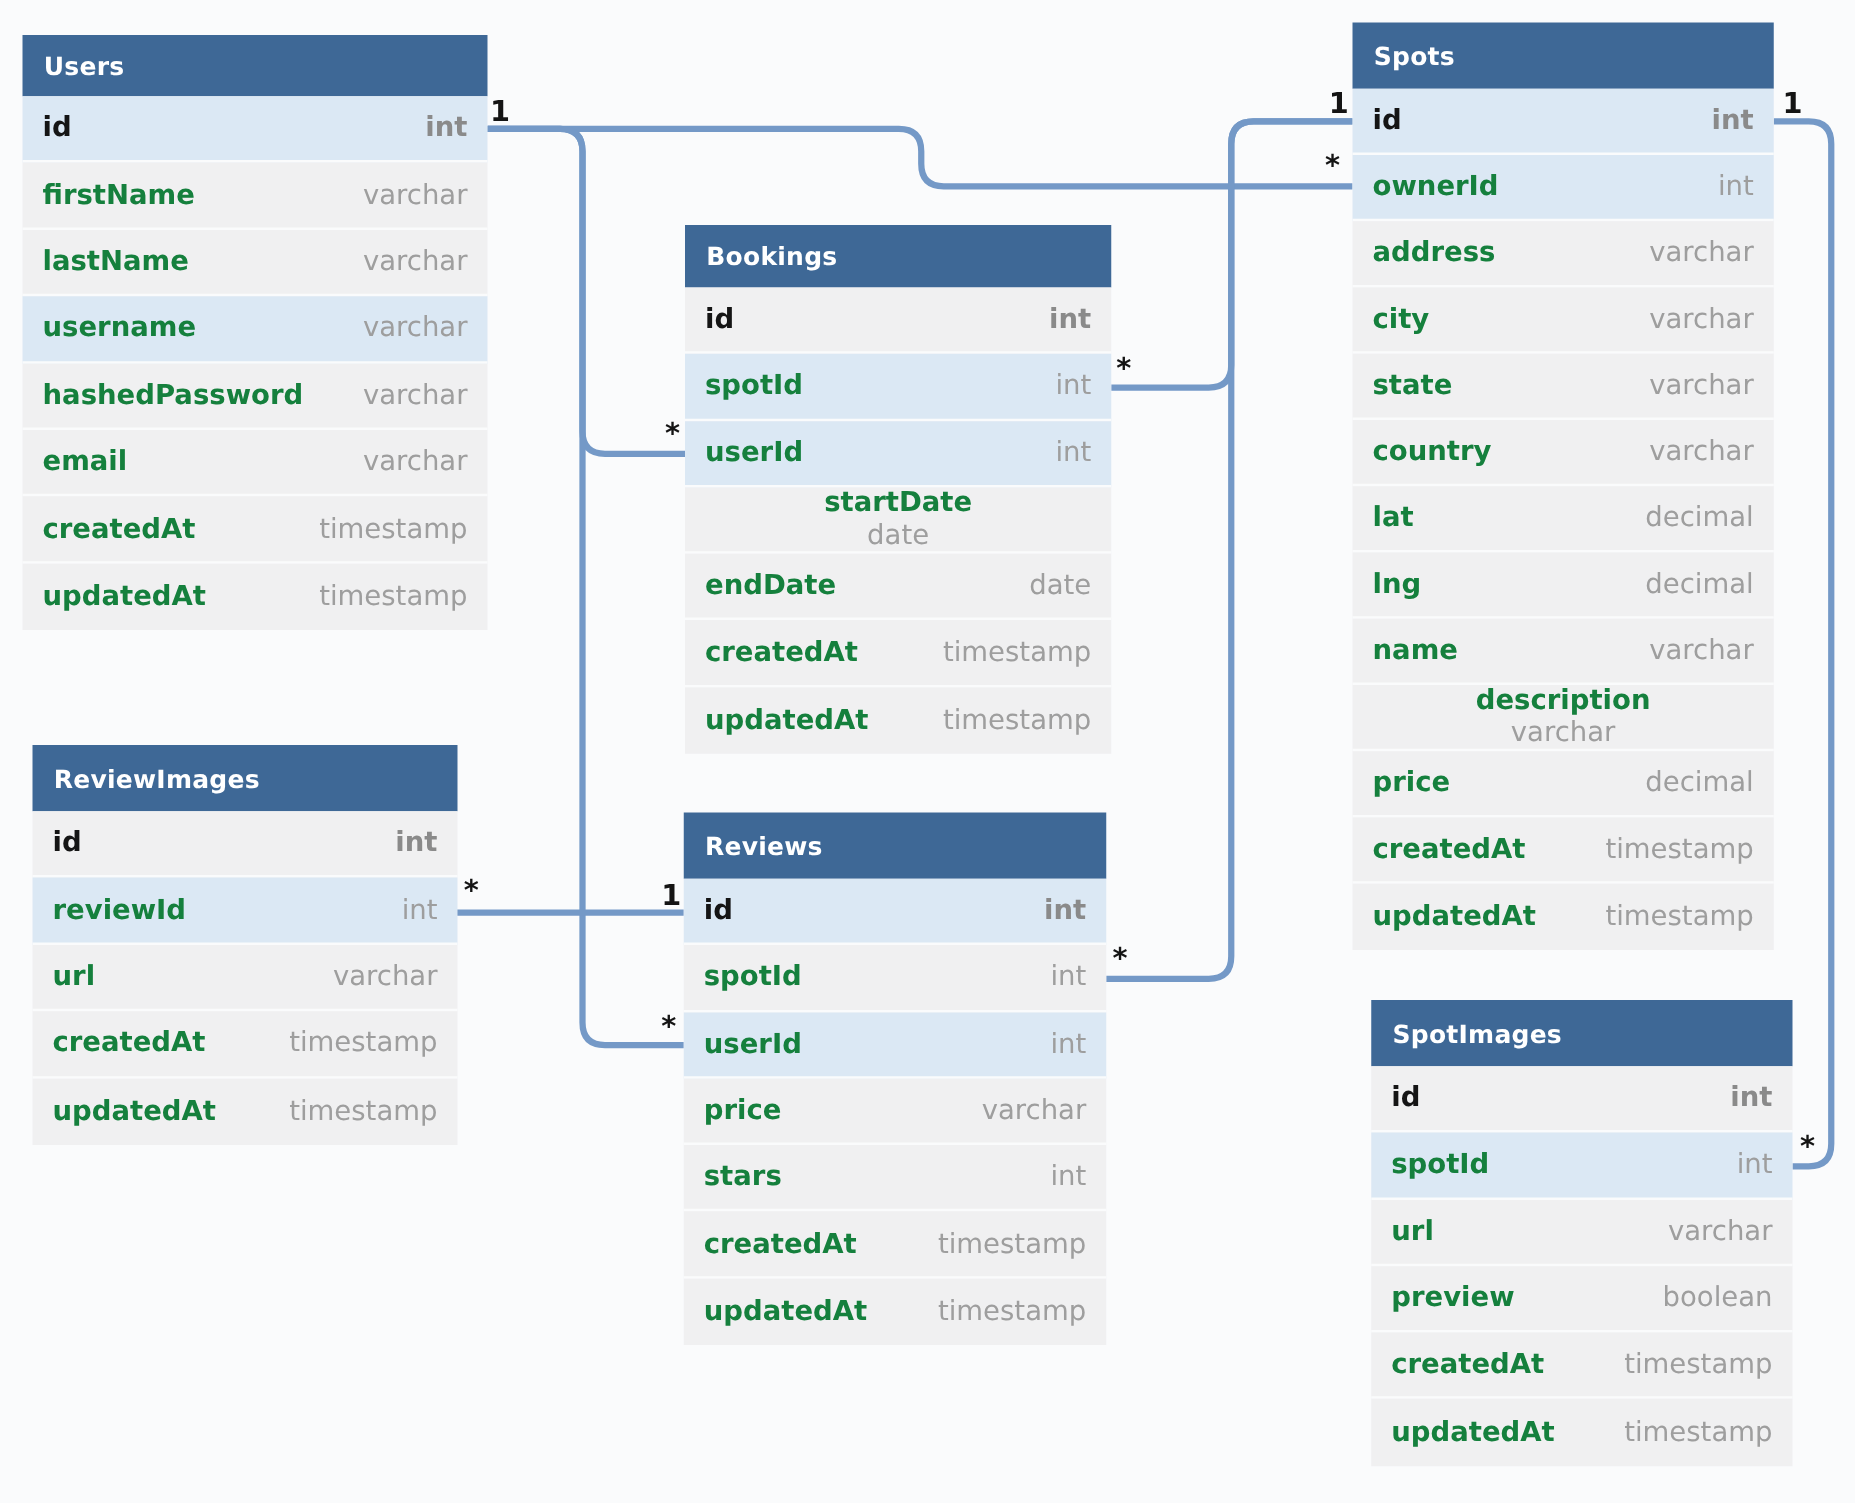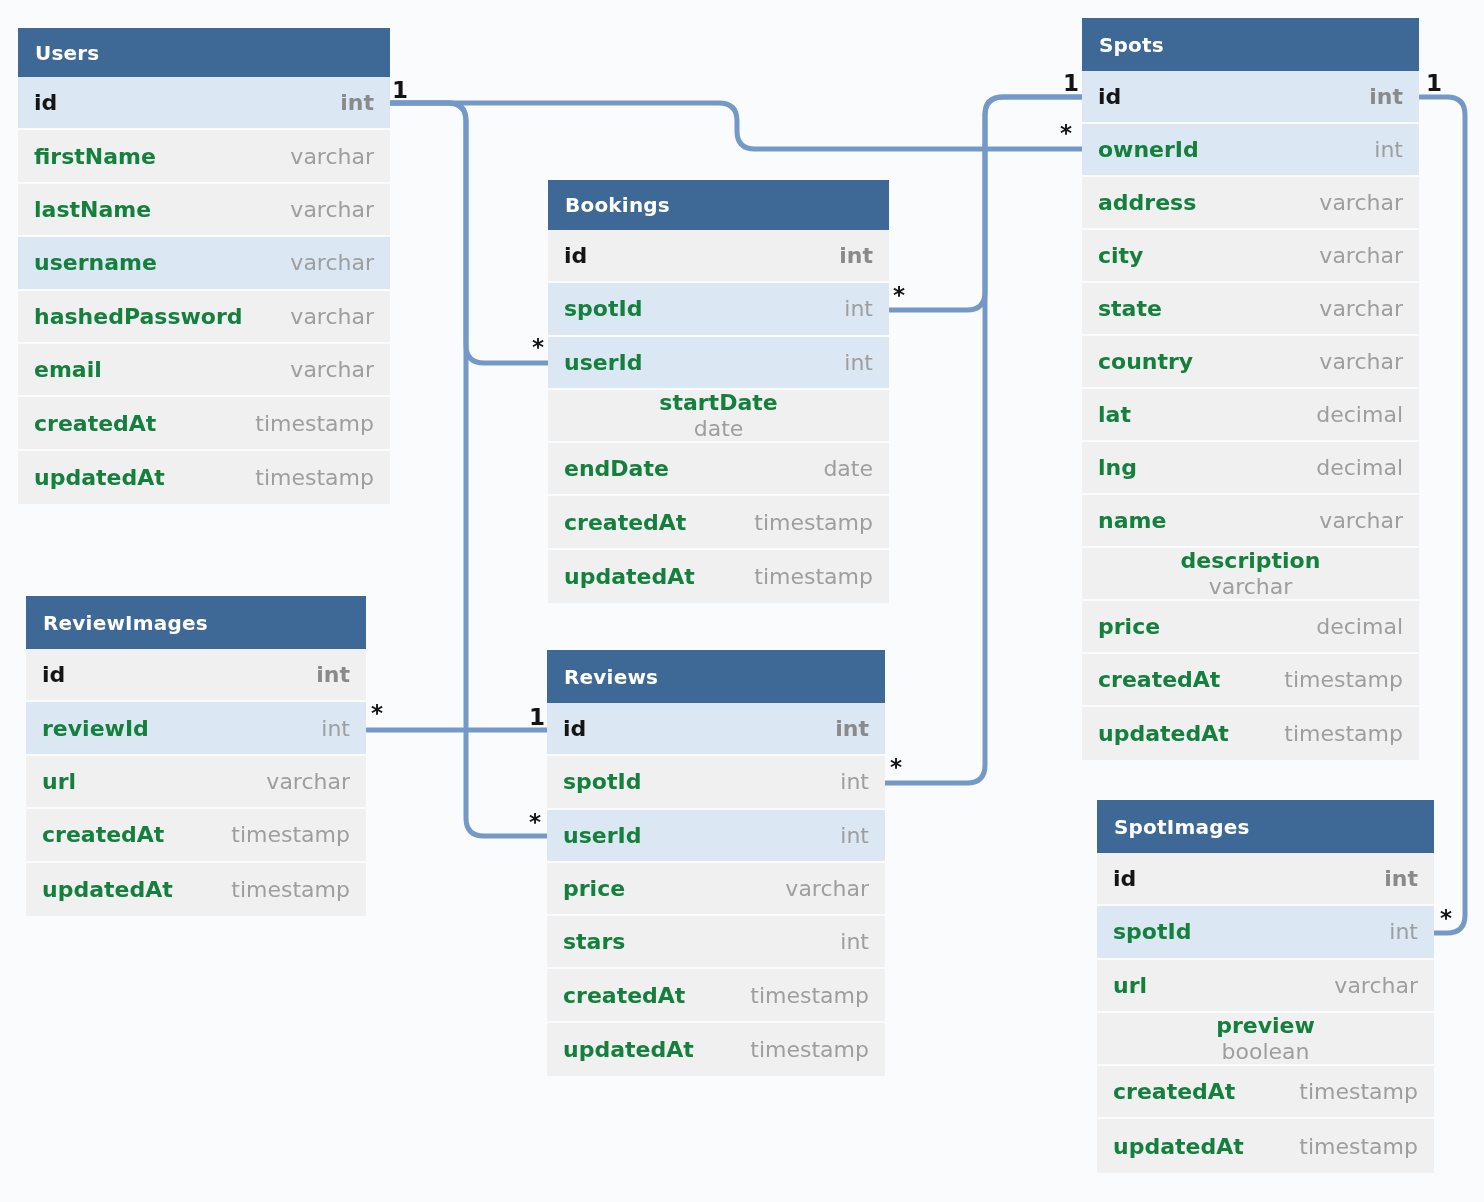--- a/index.html
+++ b/index.html
@@ -261,21 +261,21 @@
           <span class="ctype">int</span>
         </div>
         <div class="row hl" style="height: 53.3px;">
           <span class="cname">spotId</span>
           <span class="ctype">int</span>
         </div>
         <div class="row" style="height: 53.3px;">
           <span class="cname">url</span>
           <span class="ctype">varchar</span>
         </div>
-        <div class="row" style="height: 53.3px; flex-direction: column;">
+        <div class="row" style="height: 53.3px;">
           <span class="cname">preview</span>
           <span class="ctype">boolean</span>
         </div>
         <div class="row" style="height: 53.3px;">
           <span class="cname">createdAt</span>
           <span class="ctype">timestamp</span>
         </div>
         <div class="row" style="height: 53.3px;">
           <span class="cname">updatedAt</span>
           <span class="ctype">timestamp</span>

